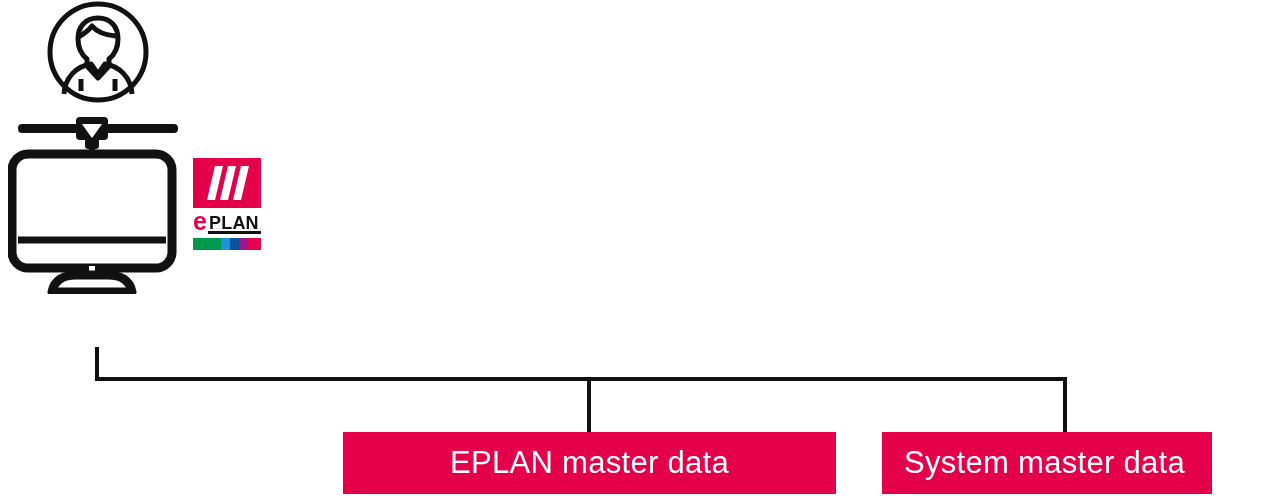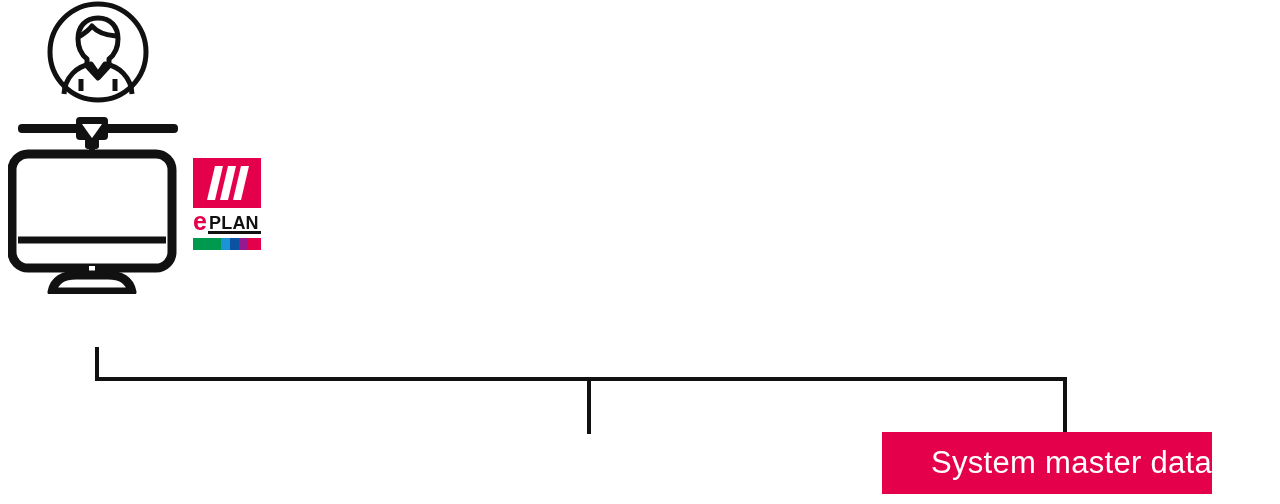--- a/index.html
+++ b/index.html
@@ -116,21 +116,21 @@
     align-items: center;
     justify-content: center;
     color: #ffffff;
     font-size: 31px;
     line-height: 34px;
     letter-spacing: 0.3px;
     white-space: nowrap;
     box-sizing: border-box;
   }
   .mdbox-eplan  { left: 343px;  width: 493px; }
-  .mdbox-system { left: 882px;  width: 330px; padding-left: 22px; justify-content: flex-end; }
+  .mdbox-system { left: 882px;  width: 330px; padding-left: 22px; justify-content: flex-start; }
 </style>
 </head>
 <body>
 
 <div id="stage">
 
   <svg class="connectors" viewBox="0 0 1280 504" width="1280" height="504" aria-hidden="true">
 
     <path d="M97,347 L97,379" stroke="#111111" stroke-width="4" fill="none" shape-rendering="crispEdges"></path>
 
@@ -207,18 +207,21 @@
         <span class="sw-green" style="background:#009A4E"></span>
         <span class="sw-ltblue" style="background:#1C93D6"></span>
         <span class="sw-dkblue" style="background:#0B52A0"></span>
         <span class="sw-purple" style="background:#97198E"></span>
         <span class="sw-pink" style="background:#E4004B"></span>
       </div>
     </div>
 
   </div>
 
+  <div class="mdbox mdbox-eplan" style="background: rgb(228, 0, 75); color: rgb(255, 255, 255);">
+    <span>EPLAN master data</span>
+  </div>
 
   <div class="mdbox mdbox-system" style="background: rgb(228, 0, 75); color: rgb(255, 255, 255);">
     <span>System master data</span>
   </div>
 
 </div>
 
 </body></html>

